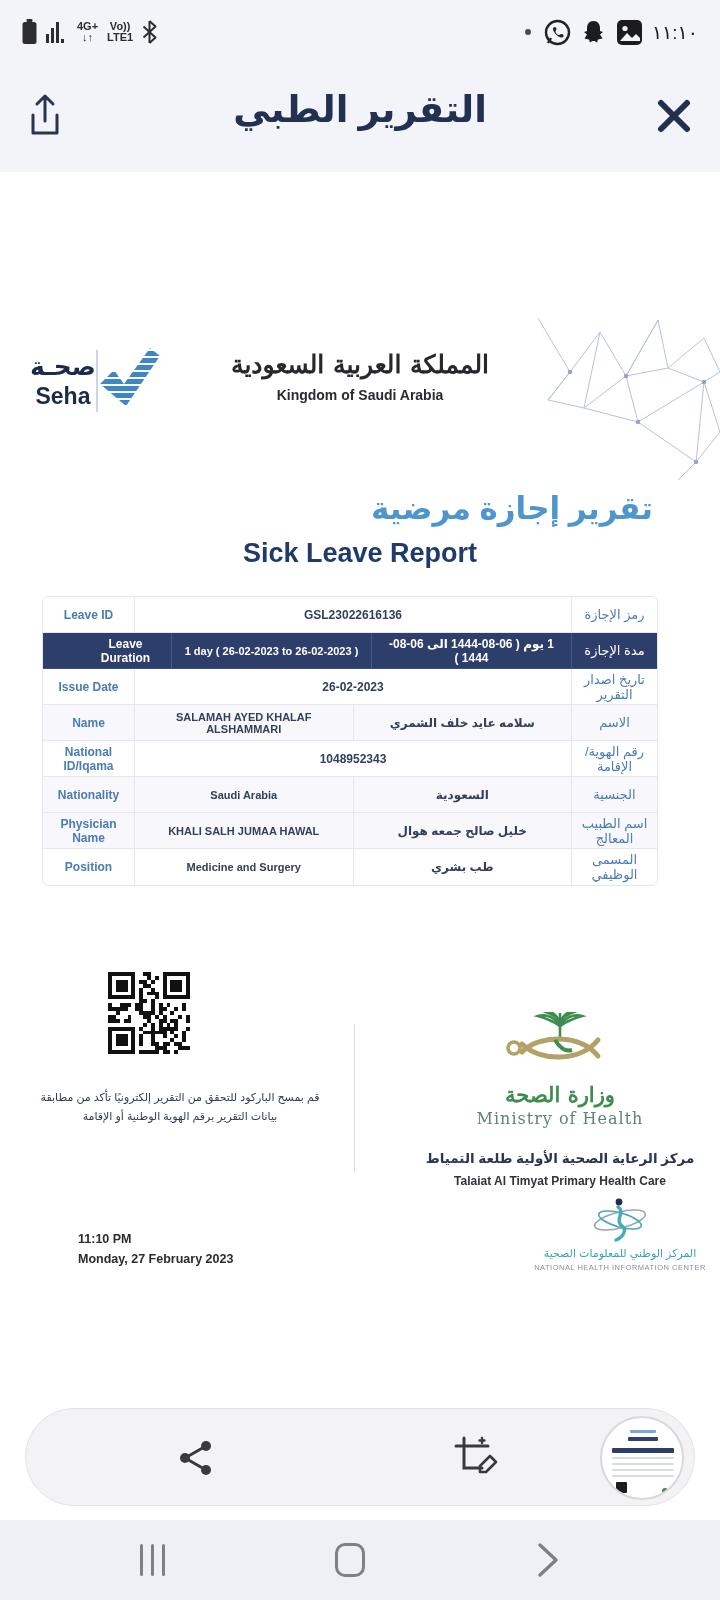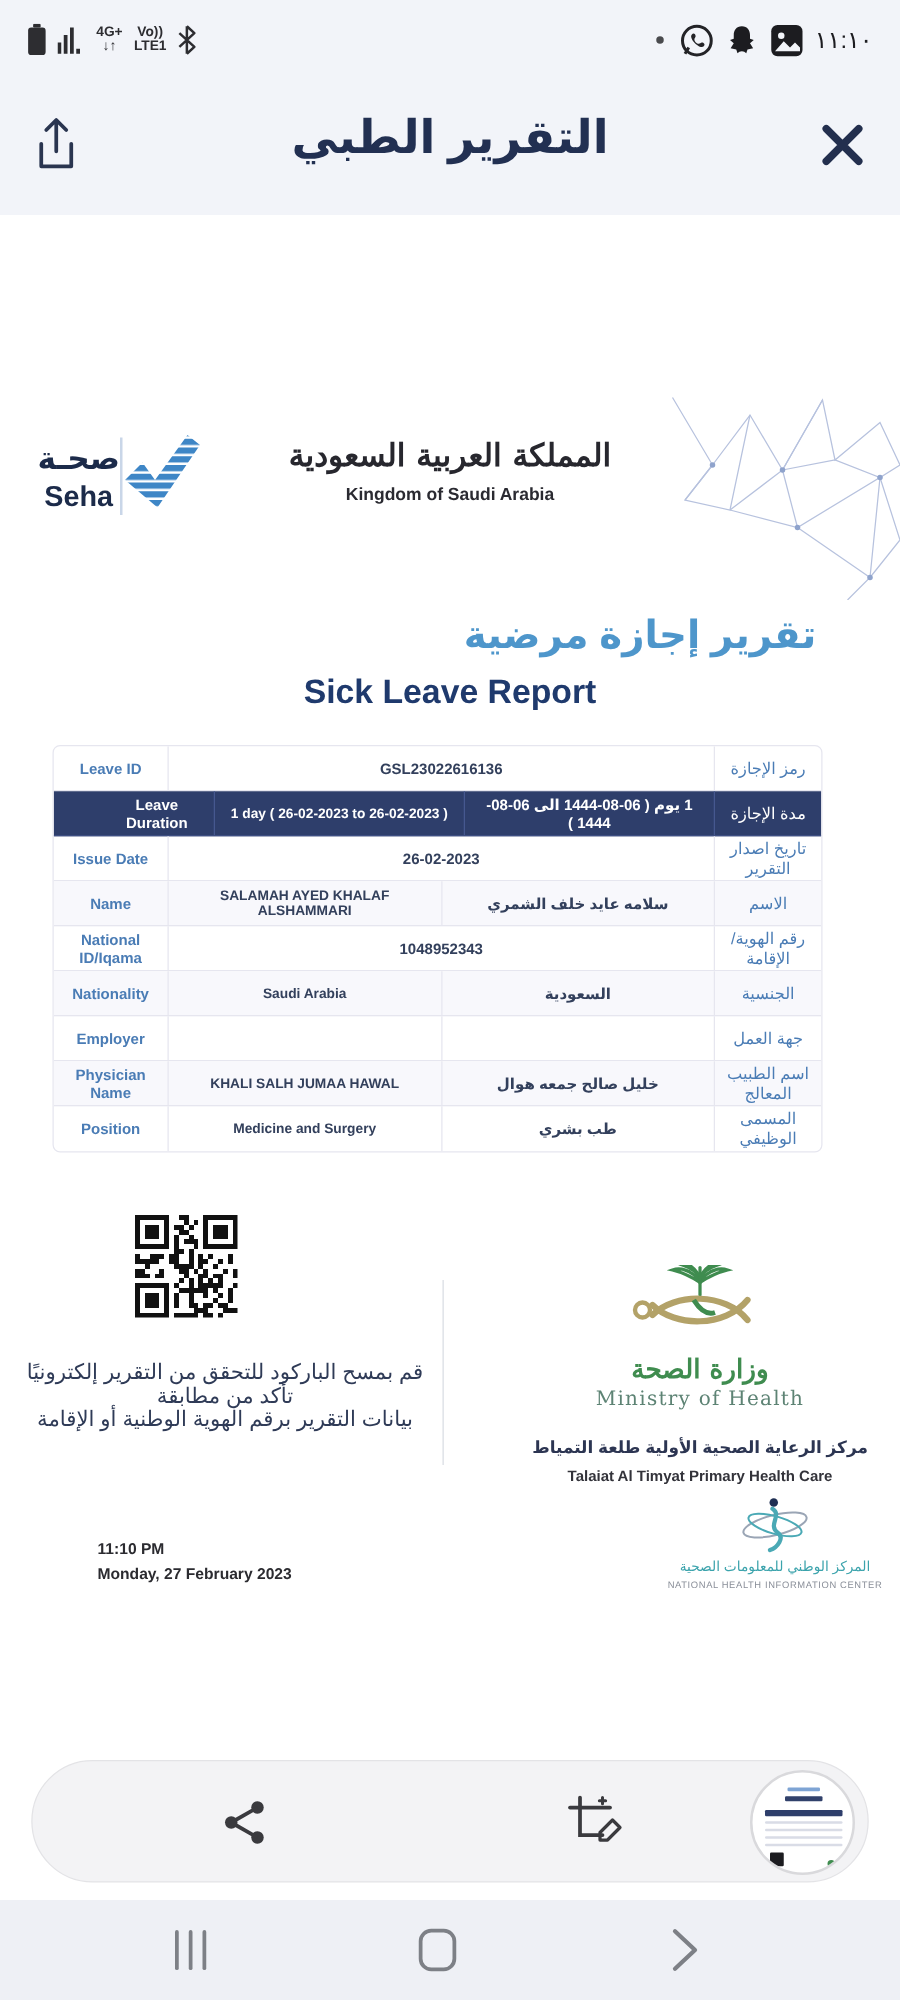--- a/index.html
+++ b/index.html
@@ -47,21 +47,21 @@
   .c-en { width:92px; border-right:1px solid #e6e6ef; color:#4a7cb5; font-weight:bold; font-size:12px; }
   .c-vspan { flex:1; color:#33405c; font-weight:bold; }
   .c-ven { flex:1; border-right:1px solid #e6e6ef; color:#33405c; font-weight:bold; font-size:11px; }
   .c-var { flex:1; color:#33405c; font-weight:bold; font-size:12px; }
   .c-ar { width:86px; border-left:1px solid #e6e6ef; color:#4a7cb5; font-size:13px; }
   .trow.hl { background:#2e3e6b; border-color:#3d4e82;padding-left:37px; }
   .trow.hl .cell { color:#ffffff; border-color:#46588f; }
 
   
   .qr-box { position:absolute; left:108px; top:800px; width:82px; height:82px; }
-  .qr-ar { position:absolute; left:20px; top:916px; width:320px; text-align:center; font-size:17px; color:#2f3b57; direction:rtl; line-height:19px; }
+  .qr-ar { position:absolute; left:20px; top:916px; width:320px; text-align:center; font-size:11px; color:#2f3b57; direction:rtl; line-height:19px; }
   .qr-en { position:absolute; left:20px; top:960px; width:320px; text-align:center; font-size:11px; color:#3c3c40; font-weight:bold; line-height:17.5px; }
   .v-div { position:absolute; left:354px; top:852px; width:1px; height:148px; background:#d9dde4; }
 
   .moh { position:absolute; left:395px; top:840px; width:330px; text-align:center; }
   .moh-ar { font-size:21px; font-weight:bold; color:#3f8c4f; direction:rtl; margin-top:4px; font-family:"DejaVu Serif","Liberation Serif",serif; }
   .moh-en { font-size:16px; color:#5d8374; letter-spacing:1px; margin-top:2px; font-family:"DejaVu Serif","Liberation Serif",serif; }
   .moh-center-ar { font-size:13.5px; font-weight:bold; color:#2c3552; direction:rtl; margin-top:22px; }
   .moh-center-en { font-size:12px; font-weight:bold; color:#33333a; margin-top:8px; }
 
   
@@ -226,26 +226,20 @@
       <div class="cell c-ar" dir="rtl">رقم الهوية/الإقامة</div>
     </div>
 
     <div class="trow alt">
       <div class="cell c-en">Nationality</div>
       <div class="cell c-ven">Saudi Arabia</div>
       <div class="cell c-var" dir="rtl">السعودية</div>
       <div class="cell c-ar" dir="rtl">الجنسية</div>
     </div>
 
-    <div class="trow">
-      <div class="cell c-en">Employer</div>
-      <div class="cell c-ven"></div>
-      <div class="cell c-var" dir="rtl"></div>
-      <div class="cell c-ar" dir="rtl">جهة العمل</div>
-    </div>
 
     <div class="trow alt">
       <div class="cell c-en">Physician Name</div>
       <div class="cell c-ven">KHALI SALH JUMAA HAWAL</div>
       <div class="cell c-var" dir="rtl">خليل صالح جمعه هوال</div>
       <div class="cell c-ar" dir="rtl">اسم الطبيب المعالج</div>
     </div>
 
     <div class="trow">
       <div class="cell c-en">Position</div>

